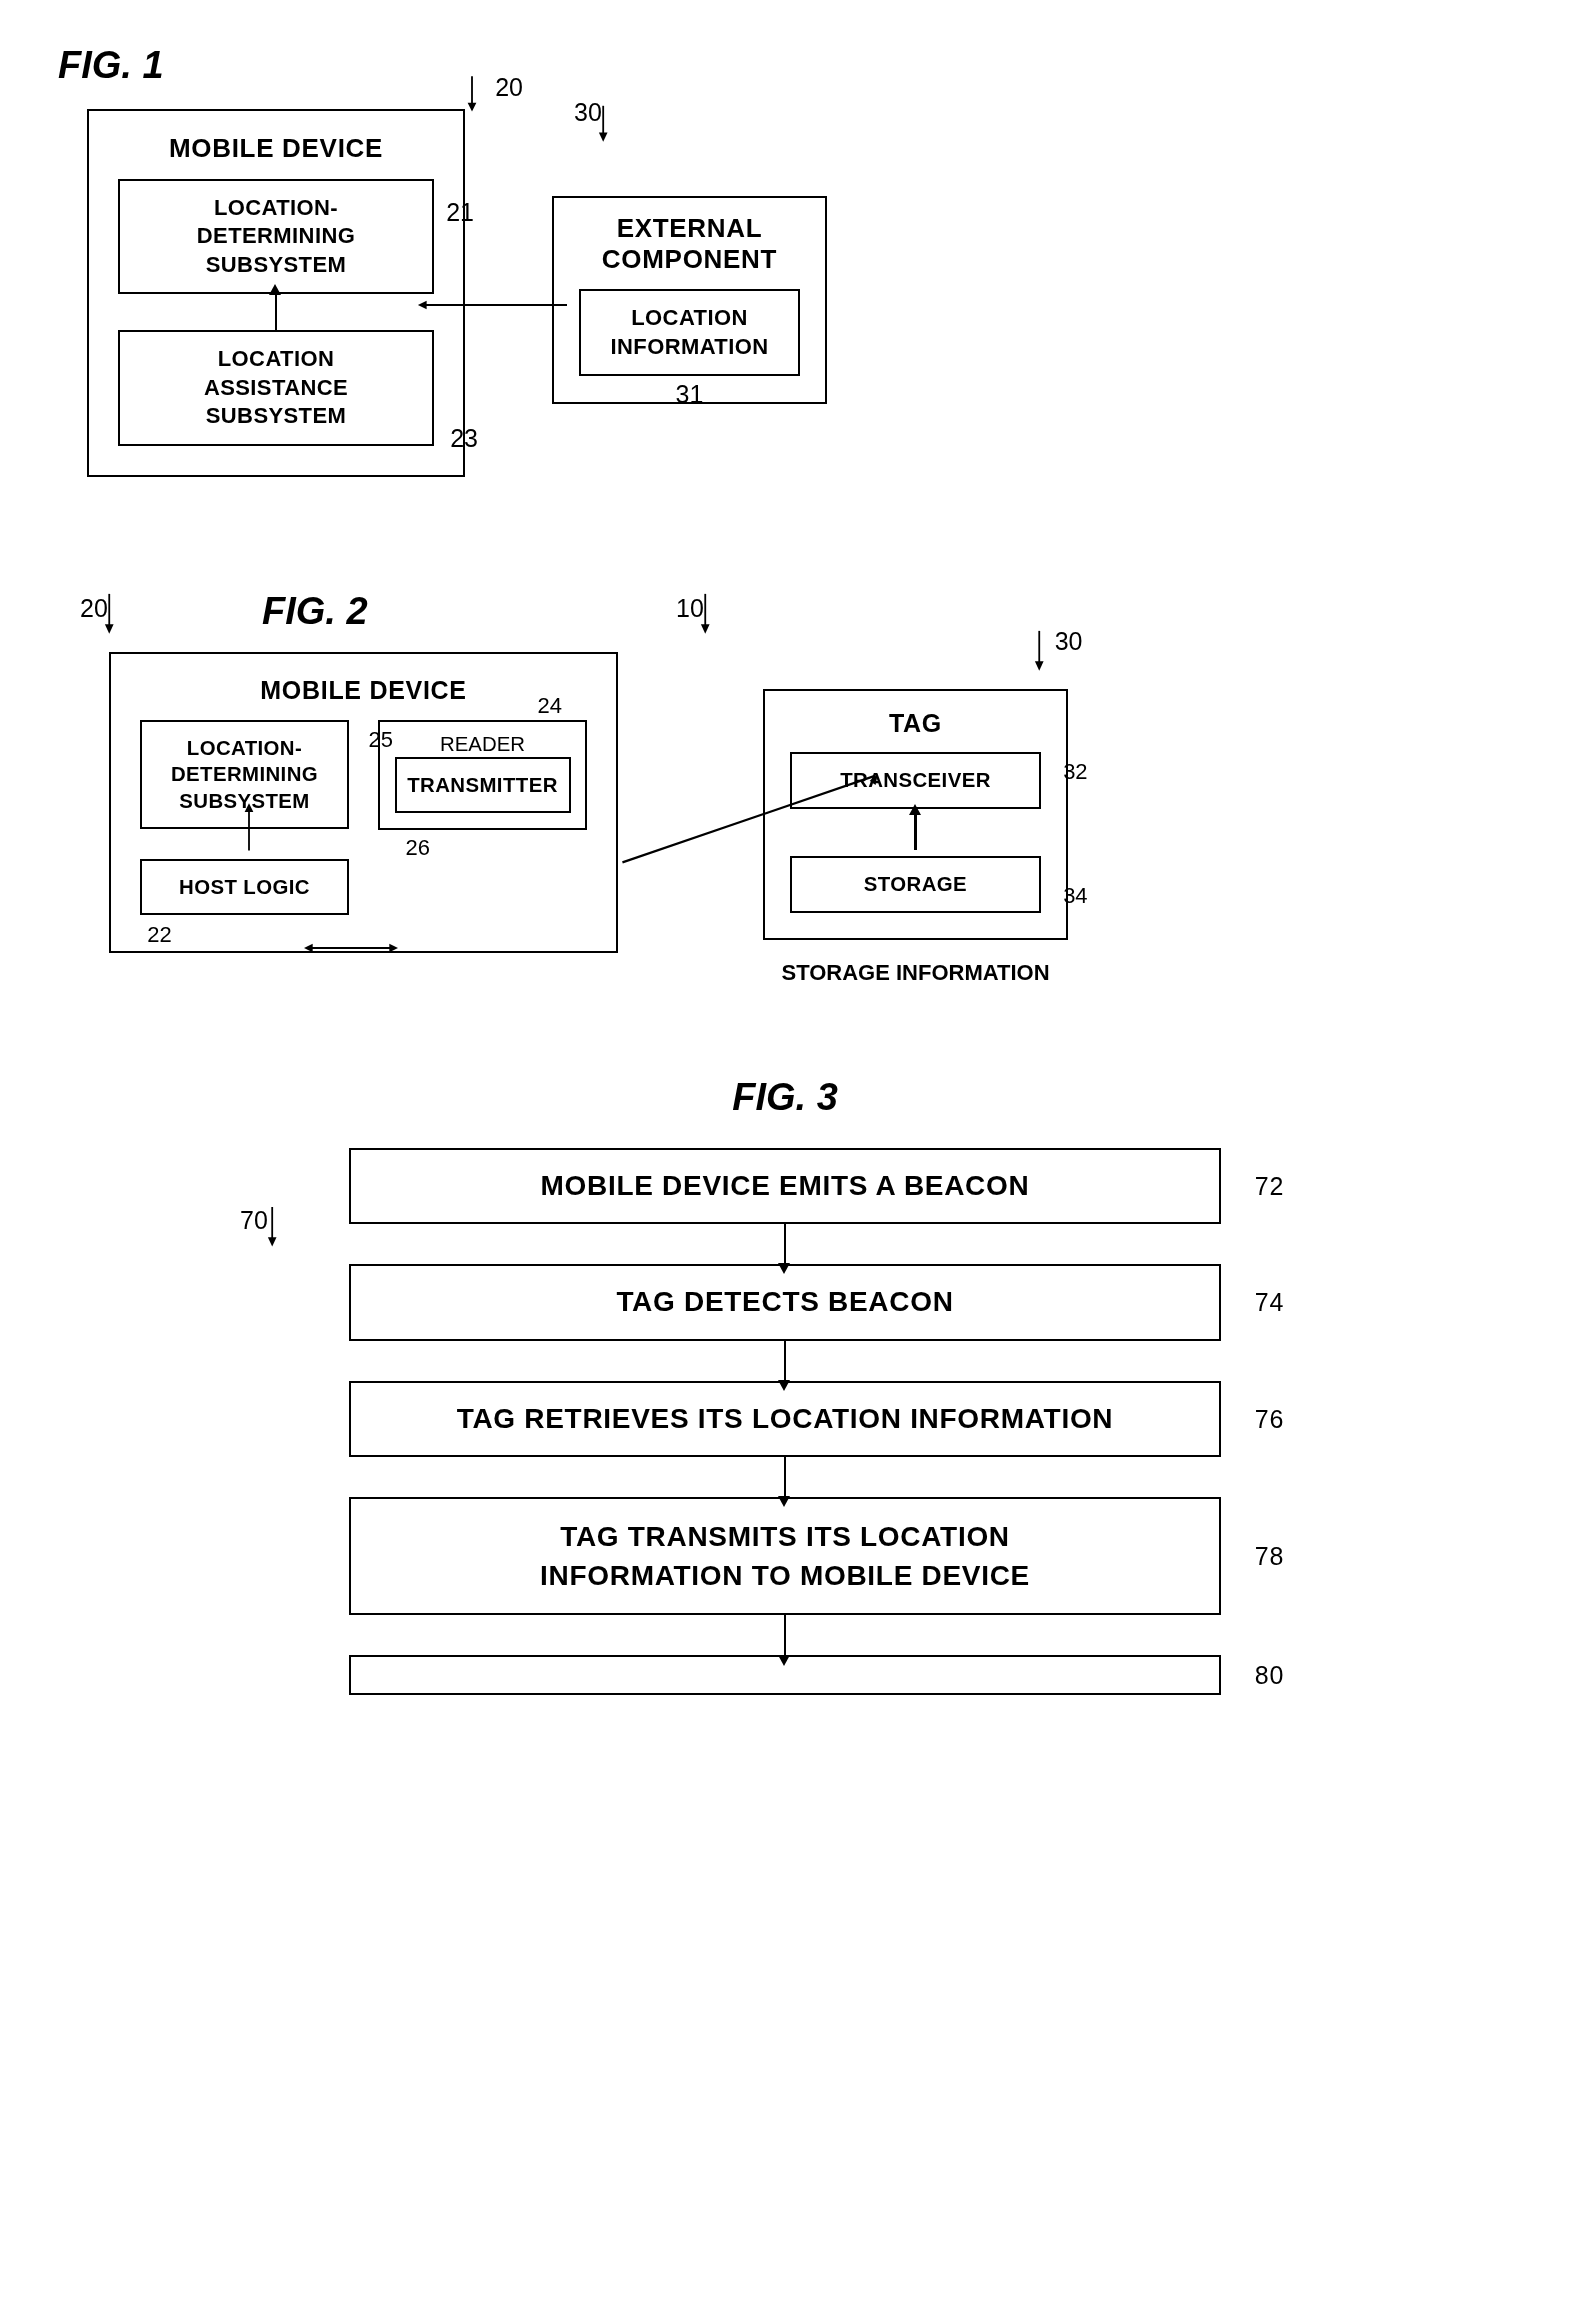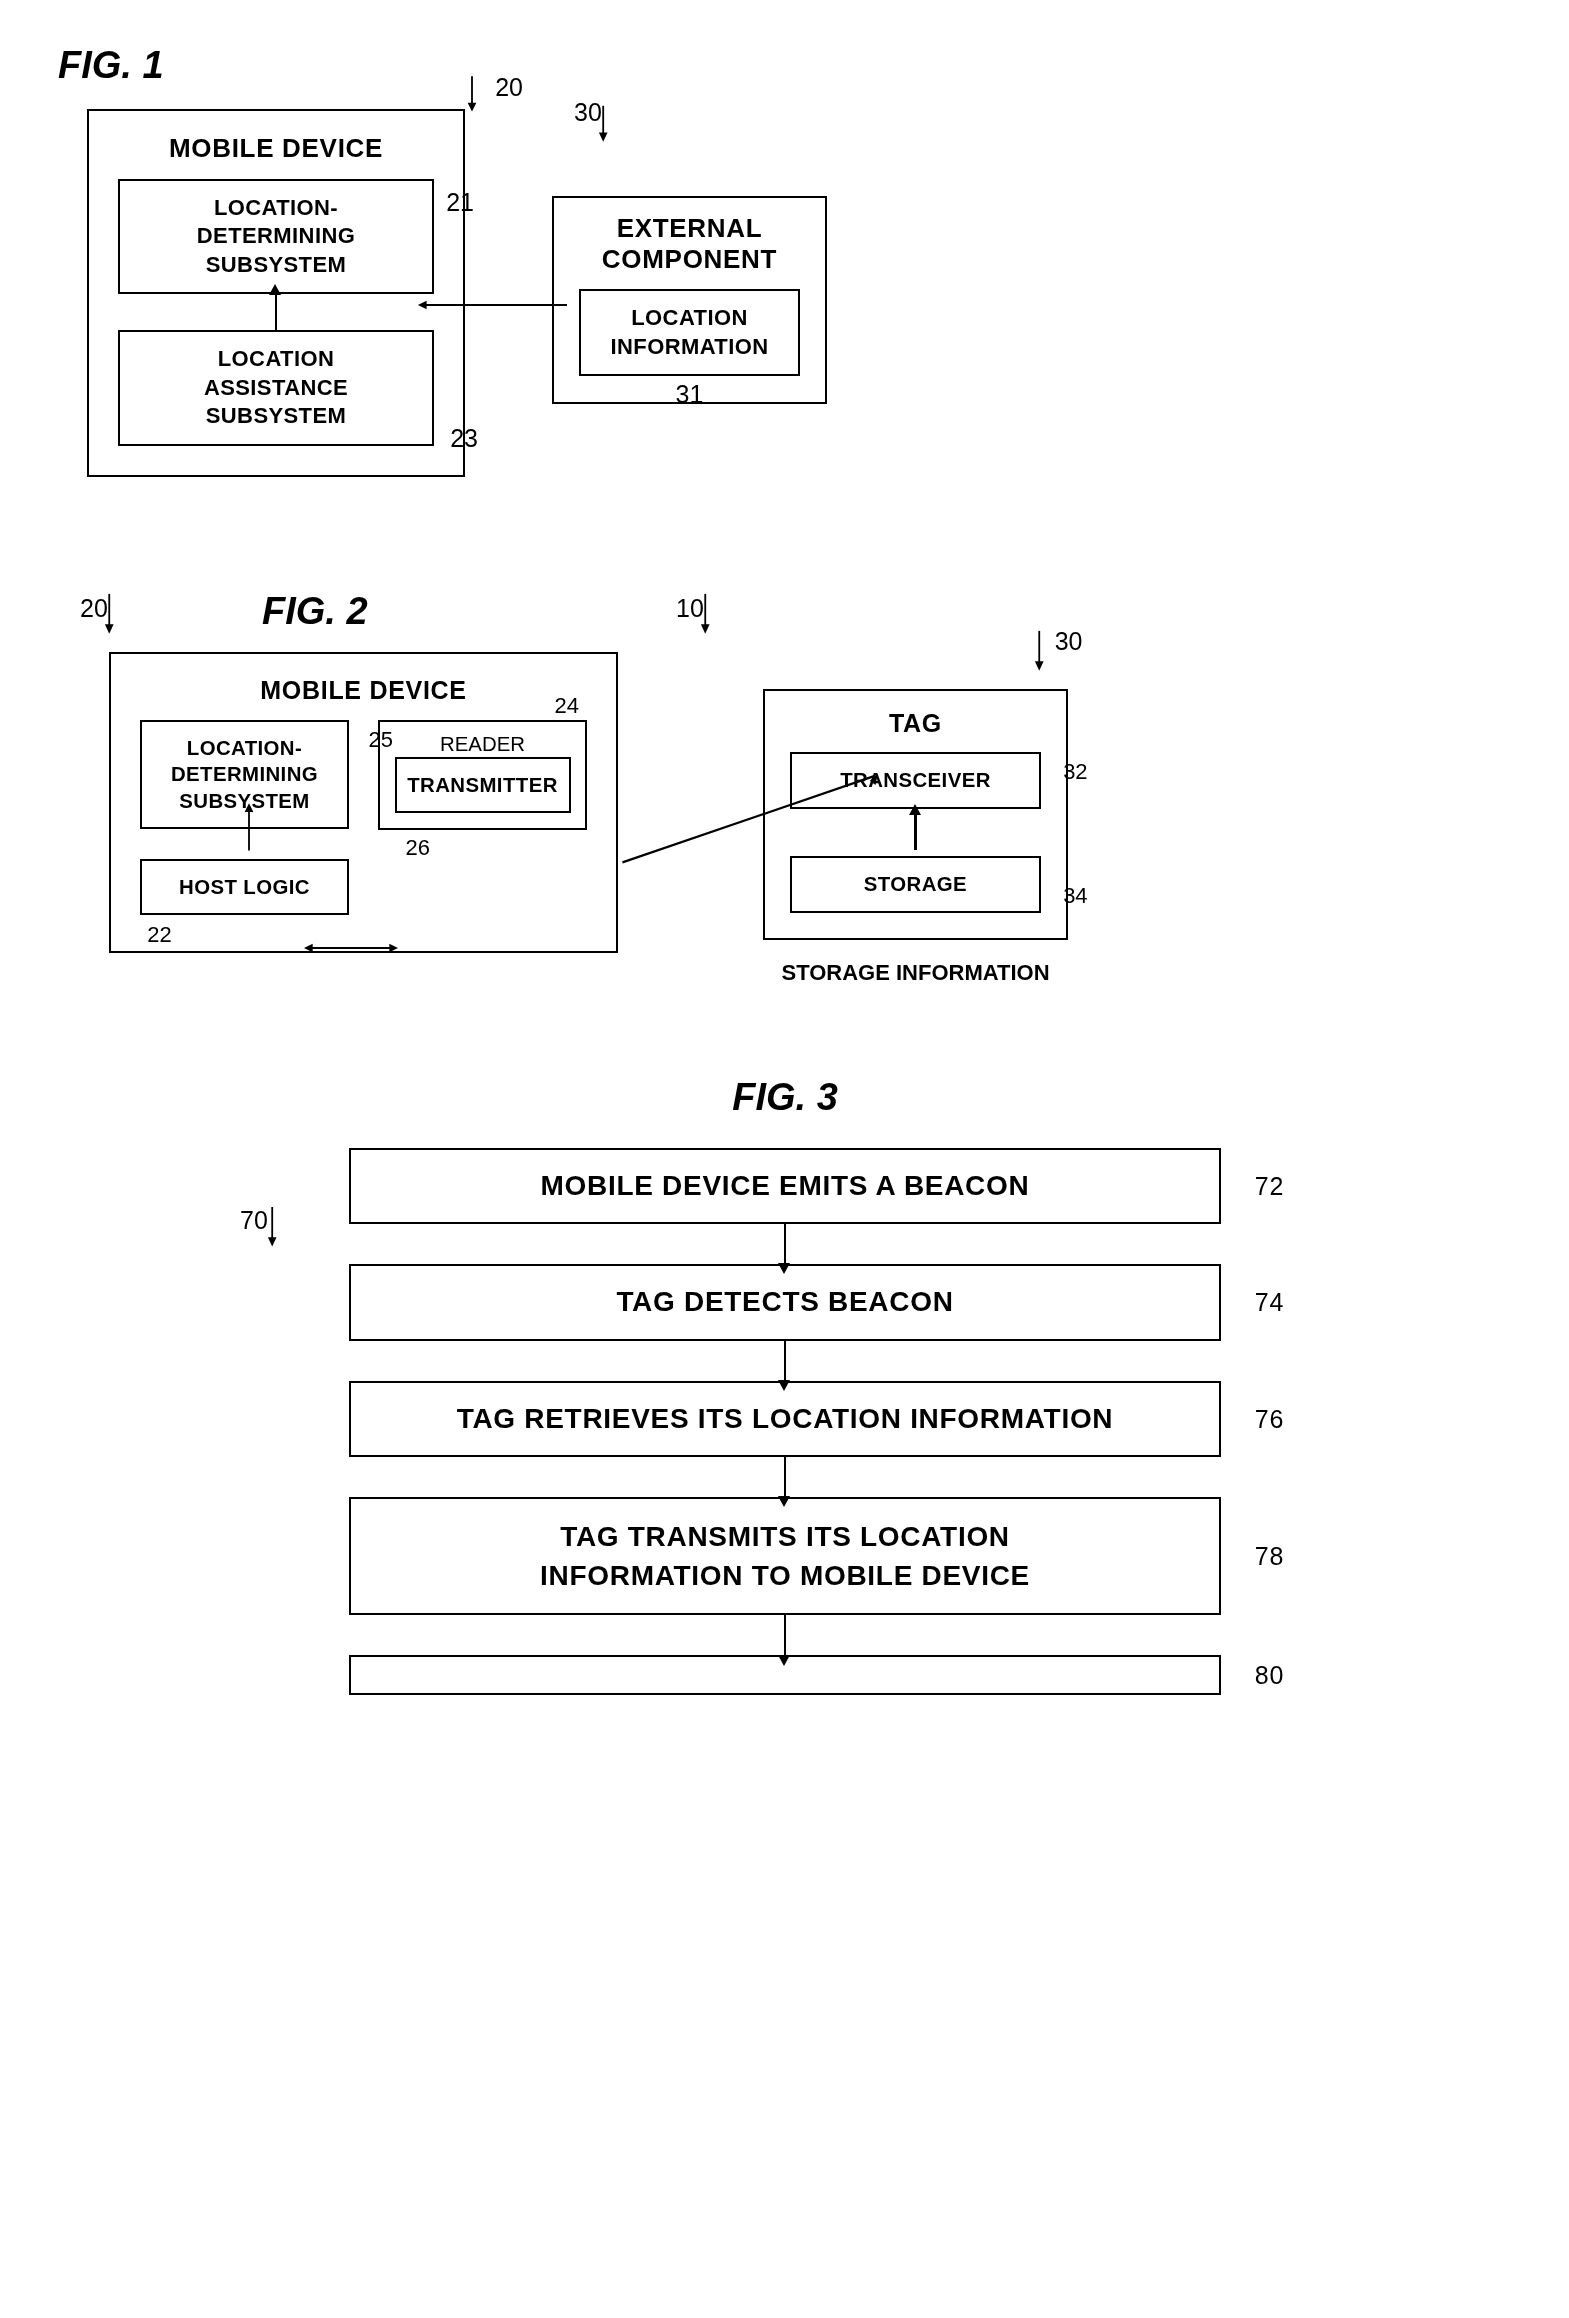--- a/index.html
+++ b/index.html
@@ -173,21 +173,21 @@
         <polygon points="30,58 24,46 36,46" fill="#000"></polygon>
       </svg>
 
       <div class="mobile-device-box">
         <div class="box-title">MOBILE DEVICE</div>
 
         <div style="position:relative;">
           <div class="inner-box">
             <span>LOCATION-<br>DETERMINING<br>SUBSYSTEM</span>
           </div>
-          <span class="ref-label" style="top:9px; right:-40px;margin-left:8px;">21</span>
+          <span class="ref-label" style="top:19px; right:-40px;margin-left:8px;">21</span>
         </div>
 
         <div style="display:flex; flex-direction:column; align-items:center; margin:0;">
           <div class="arrow-up" style="margin-top:0;"></div>
         </div>
 
         <div style="position:relative; margin-top:0;">
           <div class="inner-box">
             <span>LOCATION<br>ASSISTANCE<br>SUBSYSTEM</span>
           </div>
@@ -253,21 +253,21 @@
             <span style="position:absolute; top:7.3px; right:-44px; font-size:22px;">25</span>
           </div>
 
           <div style="position:relative;">
             <div style="border:2.2px solid #000; padding:11px 14.5px 14.5px 14.5px; position:relative;">
               <div style="text-align:center; font-size:20.4px; font-weight:normal; margin-bottom:1px;">READER</div>
               <div class="inner-box" style="font-size:20.4px;">
                 <span>TRANSMITTER</span>
               </div>
               <span style="position:absolute; bottom:-33px; left:25.4px; font-size:22px;">26</span>
-              <span style="position:absolute; top:-29px; right:6px; font-size:22px;">24</span>
+              <span style="position:absolute; top:-29px; right:23px; font-size:22px;">24</span>
             </div>
           </div>
 
           <div style="position:relative; margin-top:7.3px;">
             <div class="inner-box" style="font-size:20.4px;">
               <span>HOST LOGIC</span>
             </div>
             <span style="position:absolute; bottom:-33px; left:7.3px; font-size:22px;">22</span>
           </div>
 

